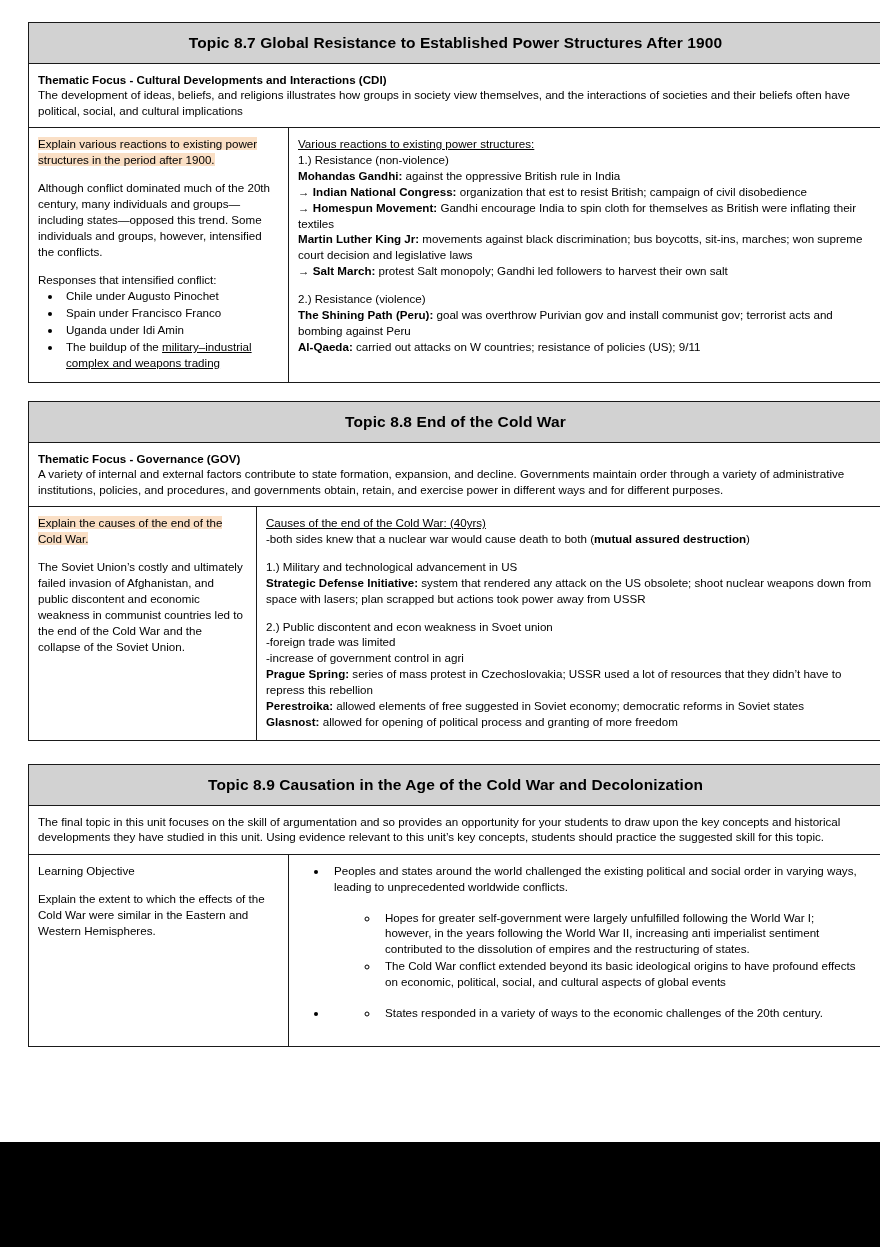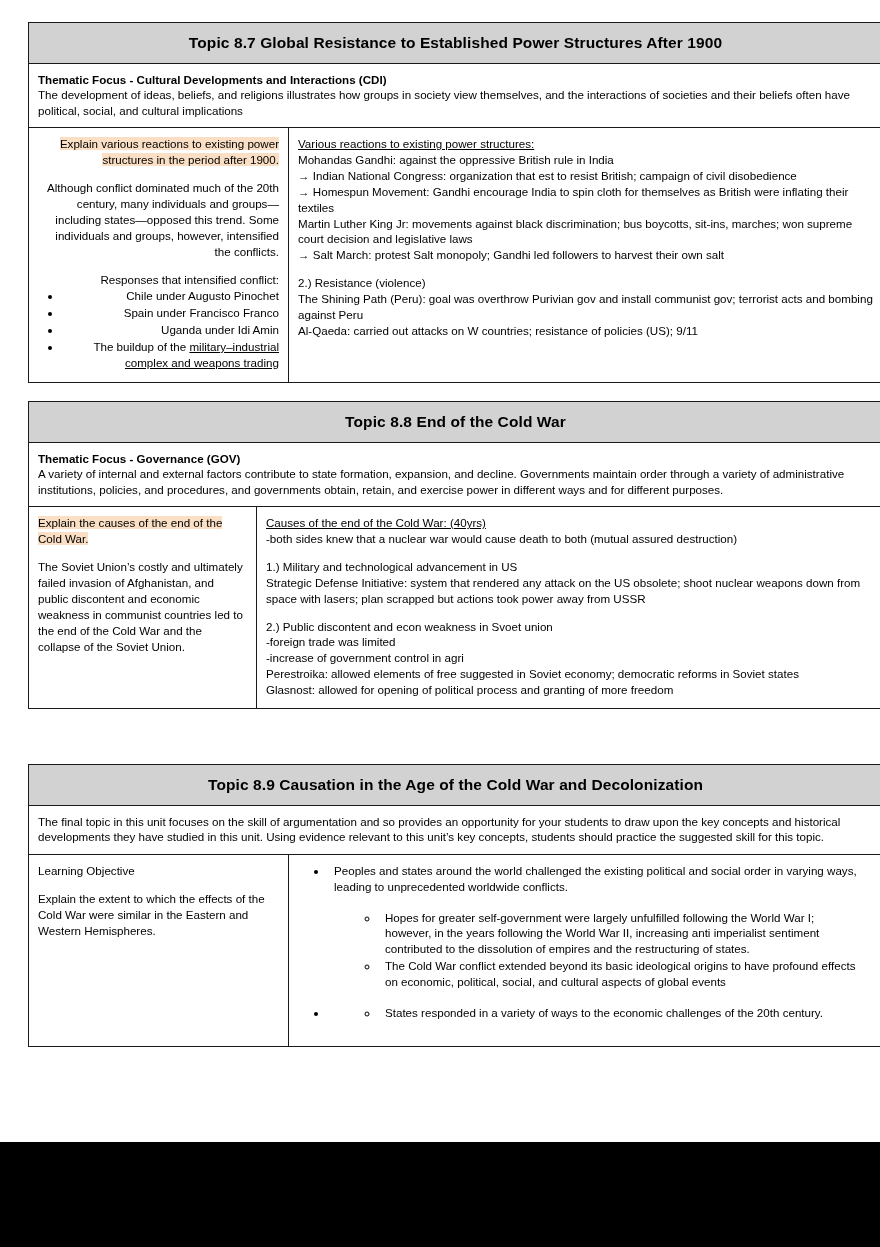--- a/index.html
+++ b/index.html
@@ -81,21 +81,21 @@
     flex: 1;
   }
 
   .hl {
     background: #fadfc5;
     display: inline;
     box-decoration-break: clone;
     -webkit-box-decoration-break: clone;
   }
   .u { text-decoration: underline; }
-  .b { font-weight: normal; }
+  .b { font-weight: bold; }
   .para { margin: 0 0 0 0; }
   .gap { height: 12px; }
 
   ul.bullets {
     margin: 0;
     padding-left: 24px;
     list-style-type: disc;
   }
   ul.bullets li {
     margin: 0 0 1px 0;
@@ -115,21 +115,21 @@
     padding-left: 30px;
     list-style-type: disc;
   }
   ul.outer > li {
     margin: 0 0 2px 0;
     padding-left: 6px;
   }
 
   
   #table1 { left: 12px; top: 22px; width: 855px; }
-  #table1 .col-left { width: 260px; text-align: right; }
+  #table1 .col-left { width: 260px; }
 
   
   #table2 { left: 12px; top: 401px; width: 855px; }
   #table2 .col-left { width: 228px; }
 
   
   #table3 { left: 12px; top: 764px; width: 855px; }
   #table3 .col-left { width: 260px; }
   #table3 .lo-title { font-weight: normal; }
 </style>
@@ -160,20 +160,21 @@
           <li>Spain under Francisco Franco</li>
           <li>Uganda under Idi Amin</li>
           <li><span>The buildup of the </span><span class="u">military–industrial complex and weapons trading</span></li>
         </ul>
       </div>
 
       <div class="col-right">
         <div class="para">
           <span class="u">Various reactions to existing power structures:</span>
         </div>
+        <div class="para">1.) Resistance (non-violence)</div>
 
         <div class="para"><span class="b">Mohandas Gandhi:</span><span> against the oppressive British rule in India</span></div>
 
         <div class="para"><span>→&nbsp;</span><span class="b">Indian National Congress:</span><span> organization that est to resist British; campaign of civil disobedience</span></div>
 
         <div class="para"><span>→&nbsp;</span><span class="b">Homespun Movement:</span><span> Gandhi encourage India to spin cloth for themselves as British were inflating their textiles</span></div>
 
         <div class="para"><span class="b">Martin Luther King Jr:</span><span> movements against black discrimination; bus boycotts, sit-ins, marches; won supreme court decision and legislative laws</span></div>
 
         <div class="para"><span>→&nbsp;</span><span class="b">Salt March:</span><span> protest Salt monopoly; Gandhi led followers to harvest their own salt</span></div>
@@ -217,20 +218,21 @@
 
         <div class="para">1.) Military and technological advancement in US</div>
         <div class="para"><span class="b">Strategic Defense Initiative:</span><span> system that rendered any attack on the US obsolete; shoot nuclear weapons down from space with lasers; plan scrapped but actions took power away from USSR</span></div>
 
         <div class="gap"></div>
 
         <div class="para">2.) Public discontent and econ weakness in Svoet union</div>
         <div class="para">-foreign trade was limited</div>
         <div class="para">-increase of government control in agri</div>
 
+        <div class="para"><span class="b">Prague Spring:</span><span> series of mass protest in Czechoslovakia; USSR used a lot of resources that they didn’t have to repress this rebellion</span></div>
         <div class="para"><span class="b">Perestroika:</span><span> allowed elements of free suggested in Soviet economy; democratic reforms in Soviet states</span></div>
         <div class="para"><span class="b">Glasnost:</span><span> allowed for opening of political process and granting of more freedom</span></div>
       </div>
     </div>
   </div>
 
   <div class="topic-table" id="table3">
     <div class="topic-header">Topic 8.9 Causation in the Age of the Cold War and Decolonization</div>
 
     <div class="thematic-cell">

